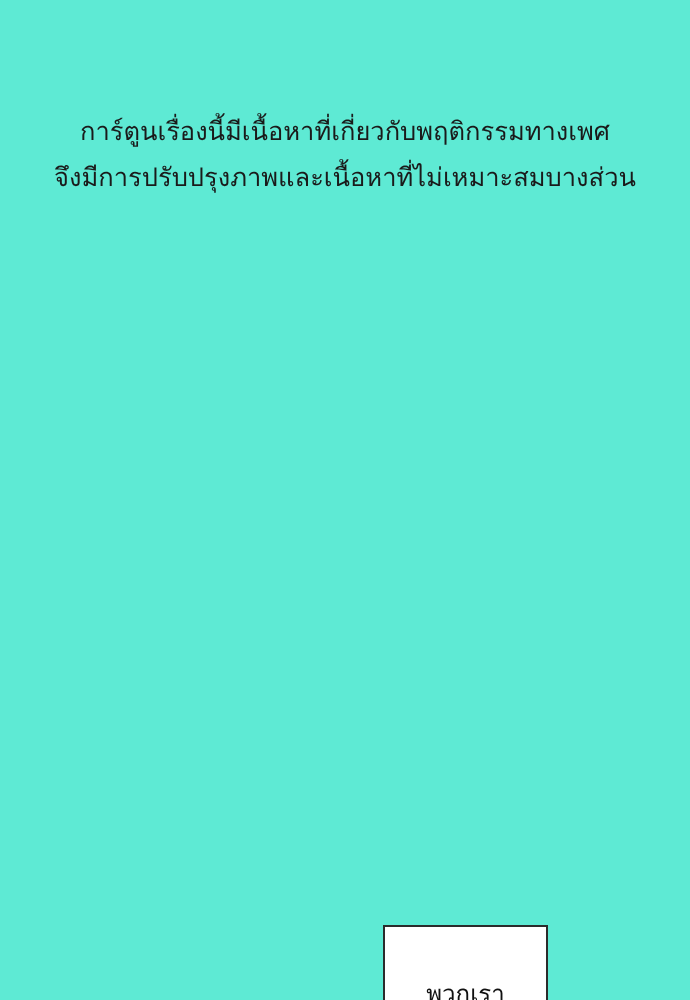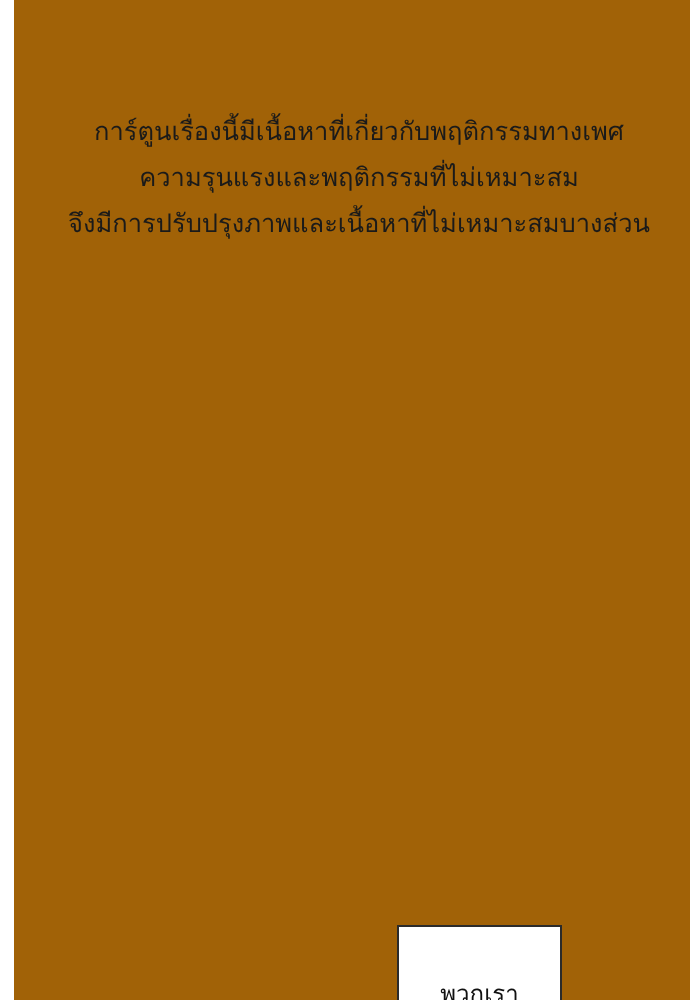--- a/index.html
+++ b/index.html
@@ -10,22 +10,21 @@
     width: 690px;
     height: 1000px;
     background: #ffffff;
     font-family: "DejaVu Sans", "Liberation Sans", sans-serif;
     overflow: hidden;
     position: relative;
   }
   .page {
     position: absolute;
     inset: 0;
-    background: #a16207;
-    margin-left: 14px;
+    background: #5eead4;
   }
   .disclaimer {
     position: absolute;
     left: 0;
     top: 108px;
     width: 690px;
     text-align: center;
     color: #1a1a1a;
     font-size: 25.5px;
     line-height: 46px;
@@ -57,21 +56,20 @@
     line-height: 30px;
   }
 </style>
 </head>
 <body>
 
 <div class="page">
 
   <div class="disclaimer">
     <span class="line">การ์ตูนเรื่องนี้มีเนื้อหาที่เกี่ยวกับพฤติกรรมทางเพศ</span>
-    <span class="line">ความรุนแรงและพฤติกรรมที่ไม่เหมาะสม</span>
     <span class="line">จึงมีการปรับปรุงภาพและเนื้อหาที่ไม่เหมาะสมบางส่วน</span>
   </div>
 
   <div class="panel-box">
     <div class="panel-text">พวกเรา</div>
   </div>
 
 </div>
 
 </body></html>

